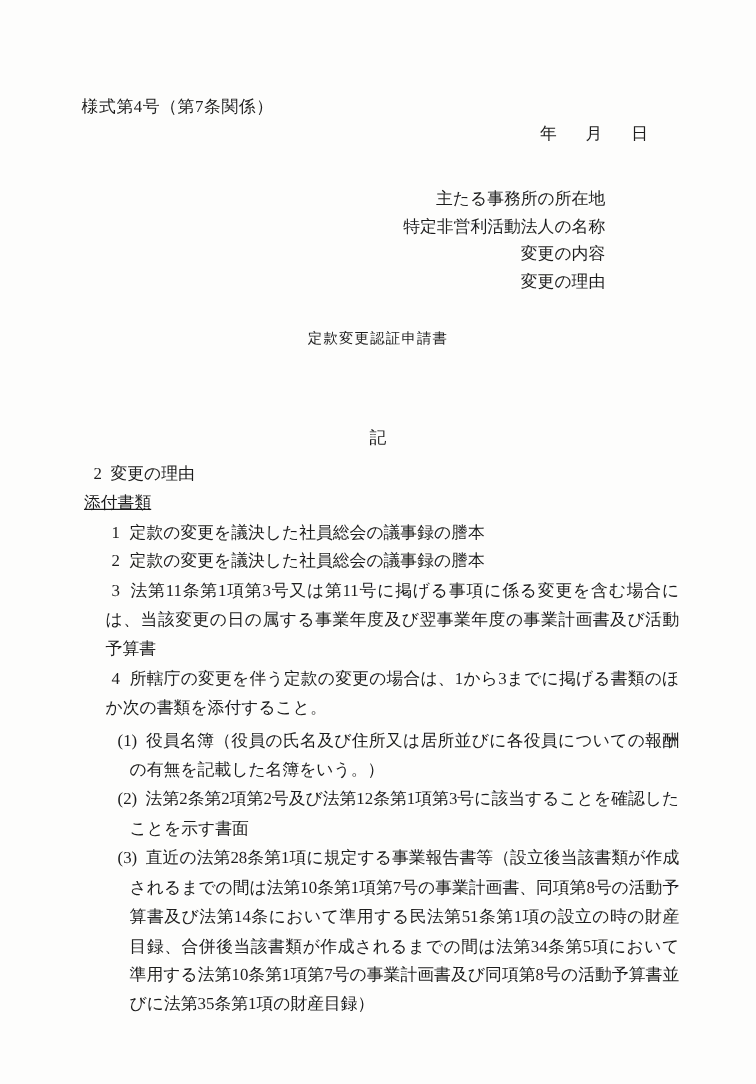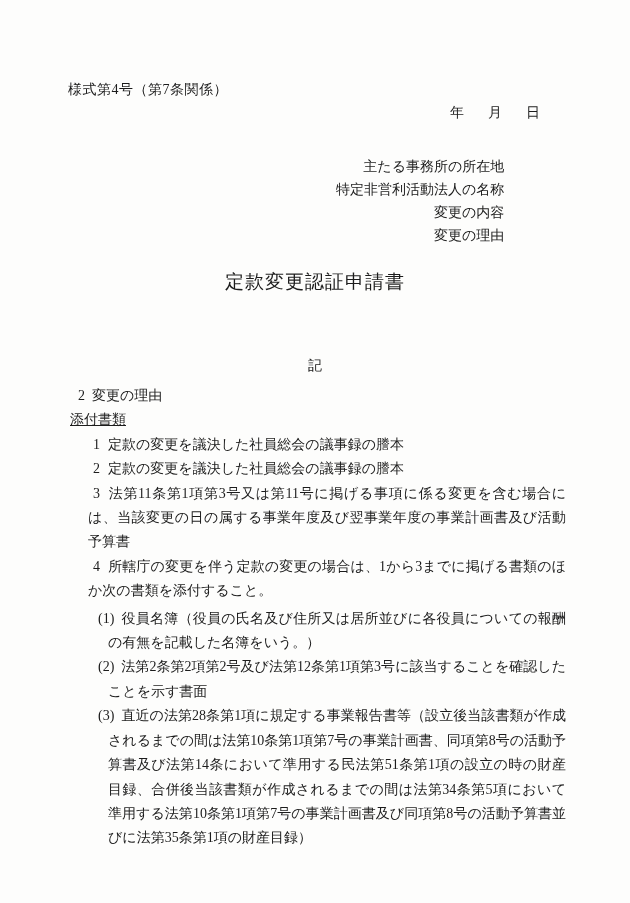--- a/index.html
+++ b/index.html
@@ -48,21 +48,21 @@
     line-height: 23px;
   }
   .applicant-block .field { height: 23px; text-align: right; }
 
   .doc-title {
     top: 270px;
     left: 0;
     width: 630px;
     text-align: center;
     letter-spacing: 1px;
-    font-size: 19px;
+    font-size: 12px;
   }
   .body-paragraph {
     top: 306px;
     left: 66px;
     width: 500px;
     text-align: justify;
     text-indent: 17px;
     line-height: 23.5px;
   }
   .note-marker {

